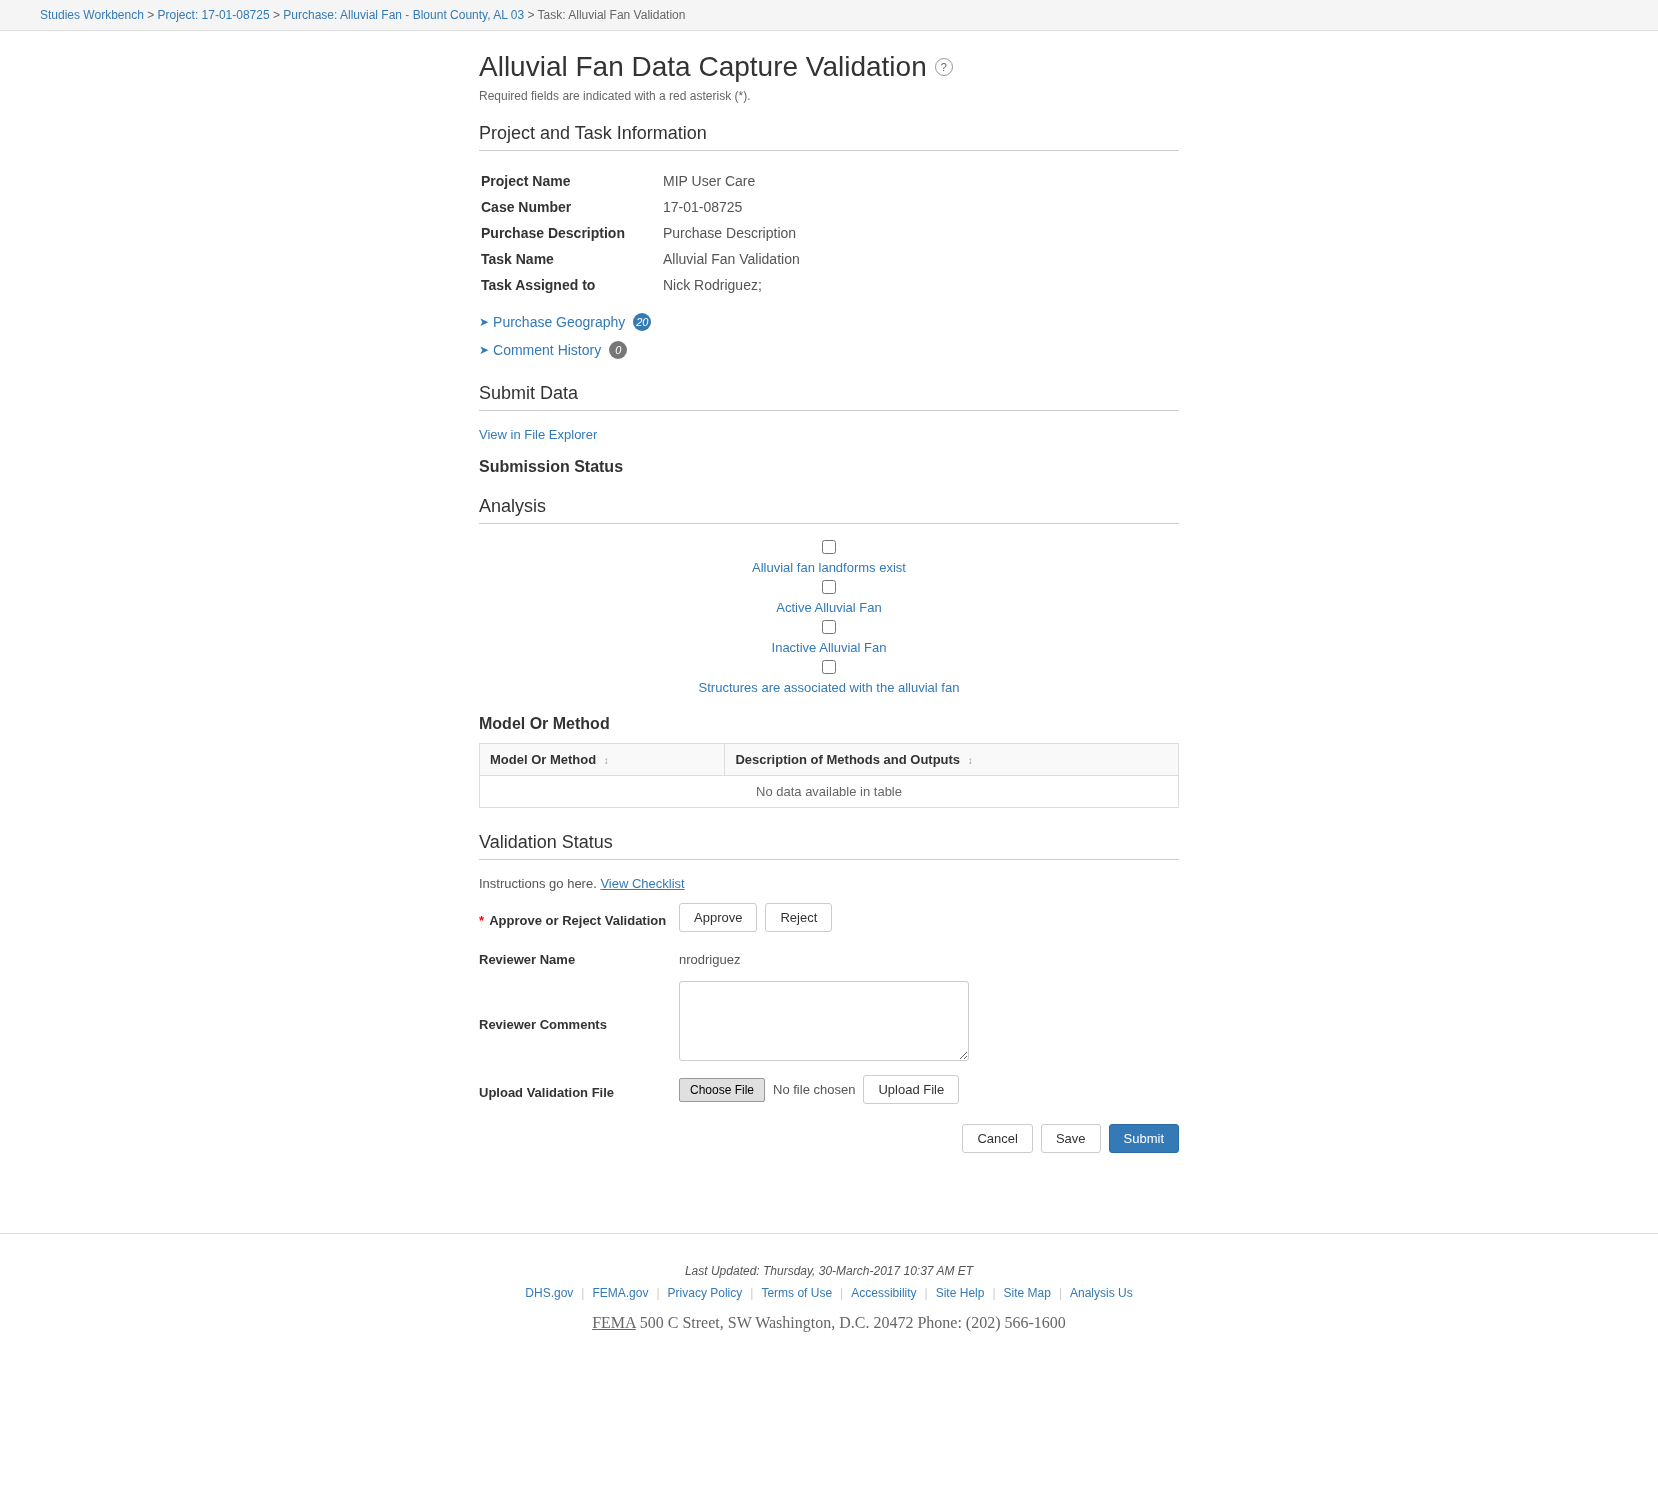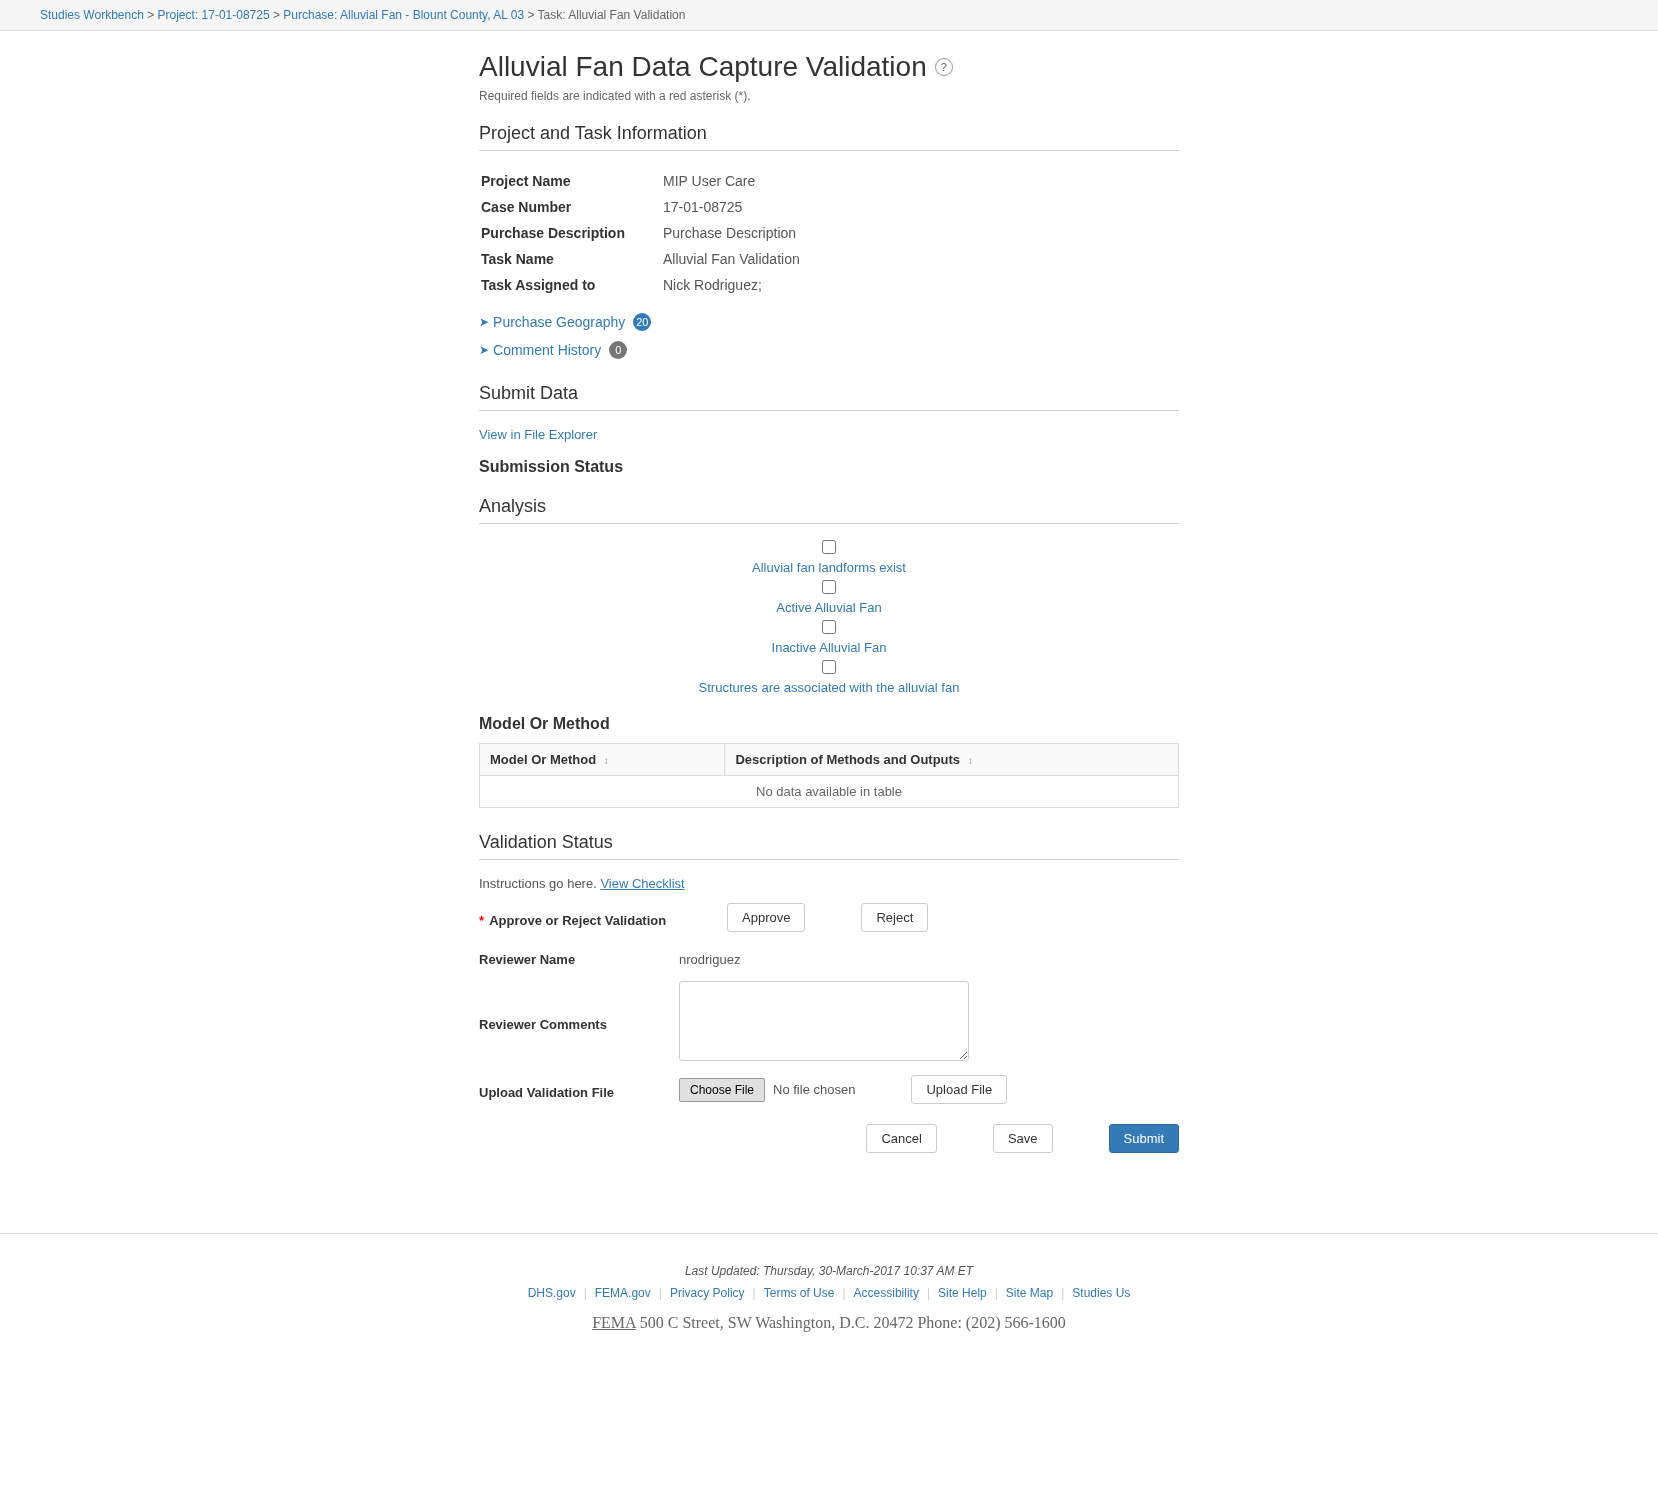--- a/index.html
+++ b/index.html
@@ -87,20 +87,21 @@
       display: inline-flex;
       align-items: center;
       justify-content: center;
       background: #777;
       color: #fff;
       border-radius: 50%;
       width: 18px;
       height: 18px;
       font-size: 11px;
       margin-left: 4px;
+      font-style: italic;
     }
     .badge.blue { background: #337ab7; }
     .submit-data-link {
       color: #337ab7;
       font-size: 13px;
       cursor: pointer;
       text-decoration: none;
       display: block;
       margin-bottom: 8px;
     }
@@ -187,21 +188,20 @@
       flex-wrap: wrap;
     }
     .btn {
       padding: 6px 14px;
       font-size: 13px;
       border: 1px solid #ccc;
       background: #fff;
       cursor: pointer;
       border-radius: 3px;
       color: #333;
-      margin-left: 48px;
     }
     .btn-approve { background: #fff; border: 1px solid #ccc; }
     .btn-reject { background: #fff; border: 1px solid #ccc; }
     .btn-upload { background: #fff; border: 1px solid #ccc; }
     .btn-cancel { background: #fff; border: 1px solid #ccc; }
     .btn-save { background: #fff; border: 1px solid #ccc; }
     .btn-submit { background: #337ab7; border: 1px solid #2e6da4; color: #fff; }
     .file-input-wrapper {
       display: flex;
       align-items: center;
@@ -454,19 +454,19 @@
     <a href="#">Privacy Policy</a>
     <span class="separator">|</span>
     <a href="#">Terms of Use</a>
     <span class="separator">|</span>
     <a href="#">Accessibility</a>
     <span class="separator">|</span>
     <a href="#">Site Help</a>
     <span class="separator">|</span>
     <a href="#">Site Map</a>
     <span class="separator">|</span>
-    <a href="#">Studies Us</a>
+    <a href="#">Analysis Us</a>
   </div>
   <div class="footer-address">
     <span class="fema-underline">FEMA</span>
     <span> 500 C Street, SW Washington, D.C. 20472 Phone: (202) 566-1600</span>
   </div>
 </div>
 
 </body></html>

